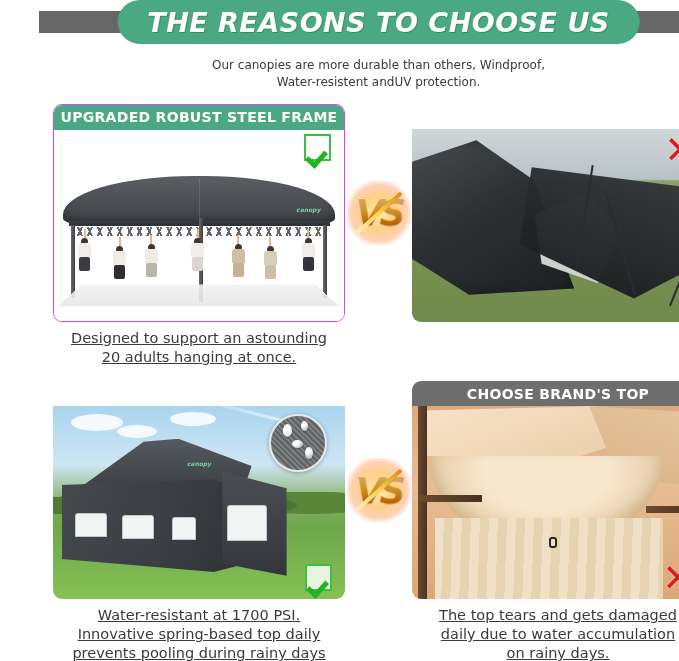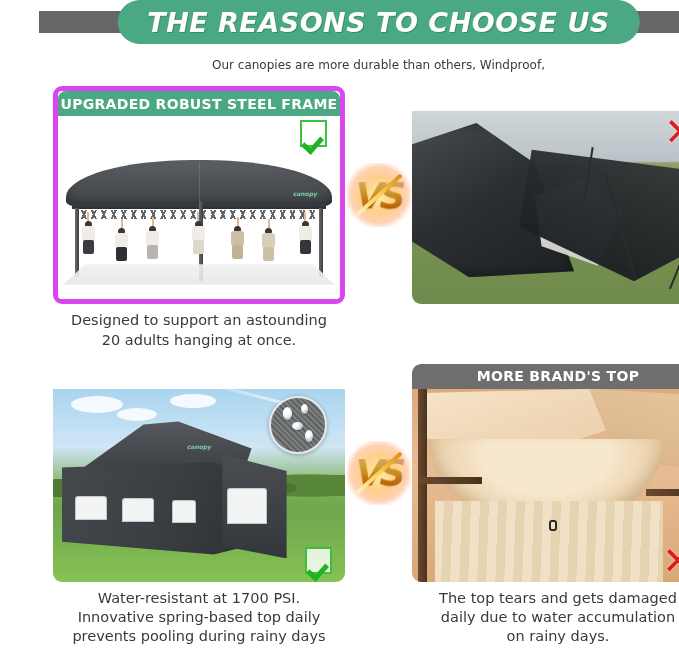--- a/index.html
+++ b/index.html
@@ -41,21 +41,21 @@
 
   
   .rows { margin-top: 12px; }
   .row { position: relative; display: flex; justify-content: space-between;
          padding: 0 14px; }
 
   .col { width: 292px; }
 
   .card {
     position: relative; width: 292px; height: 218px;
-    border: 5px solid #d946ef; border-radius: 9px;
+    border: 1px solid #d946ef; border-radius: 9px;
     background: #ffffff; overflow: hidden;
   }
   .card.bleed { border: none; }
 
   .card-head {
     position: absolute; top: 0; left: 0; right: 0; height: 25px; z-index: 6;
     display: flex; align-items: center; justify-content: center;
     border-radius: 8px 8px 0 0;
   }
   .card-head.good { background: #4aa882; }
@@ -103,21 +103,21 @@
   }
   .vs-slash {
     position: absolute; width: 60px; height: 4px; border-radius: 2px;
     background: linear-gradient(90deg,#fff2c0,#ffcf55,#d98c12);
     transform: rotate(-42deg);
   }
 
   
   .caps { display: flex; justify-content: space-between; padding: 0 14px; }
   .cap { width: 292px; text-align: center; color: #3a3a3a;
-         font-size: 14.5px; line-height: 1.32; padding-top: 7px; }
+         font-size: 14.5px; line-height: 1.32; padding-top: 7px; text-decoration: underline; }
   .cap div { white-space: nowrap; }
 
   
 
   
   .scene-frame { position: absolute; inset: 0; background: #ffffff; }
   .cnp-roof {
     position: absolute; left: 3%; top: 24%; width: 94%; height: 26%;
     background: linear-gradient(180deg,#5c5f63 0%,#4a4d51 55%,#3e4145 100%);
     border-radius: 48% 48% 8% 8% / 78% 78% 14% 14%;
@@ -257,20 +257,21 @@
 
   <div class="banner-wrap">
     <div class="banner-bar"></div>
     <div class="banner-pill">
       <div class="banner-text">THE REASONS TO CHOOSE US</div>
     </div>
   </div>
 
   <div class="subhead">
     <div>Our canopies are more durable than others, Windproof,</div>
+    <div>Water-resistent andUV protection.</div>
   </div>
 
   <div class="rows">
 
     <div class="row">
 
       <div class="col">
         <div class="card">
           <div class="card-head good">
             <span>UPGRADED ROBUST STEEL FRAME</span>
@@ -394,21 +395,21 @@
       </div>
 
       <div class="vs">
         <div class="vs-text">VS</div>
         <div class="vs-slash"></div>
       </div>
 
       <div class="col">
         <div class="card bleed">
           <div class="card-head bad">
-            <span>MORE BRAND'S TOP</span>
+            <span>CHOOSE BRAND'S TOP</span>
           </div>
           <div class="card-body">
             <div class="scene-sag">
               <div class="sag-panel-l"></div>
               <div class="sag-panel-r"></div>
               <div class="sag-bulge"></div>
               <div class="sag-curtain"></div>
               <div class="sag-bolt"></div>
               <div class="sag-post" style="left:2%;  top:0;   width:9px;  height:100%;"></div>
               <div class="sag-post" style="right:1%; top:0;   width:11px; height:100%;"></div>

